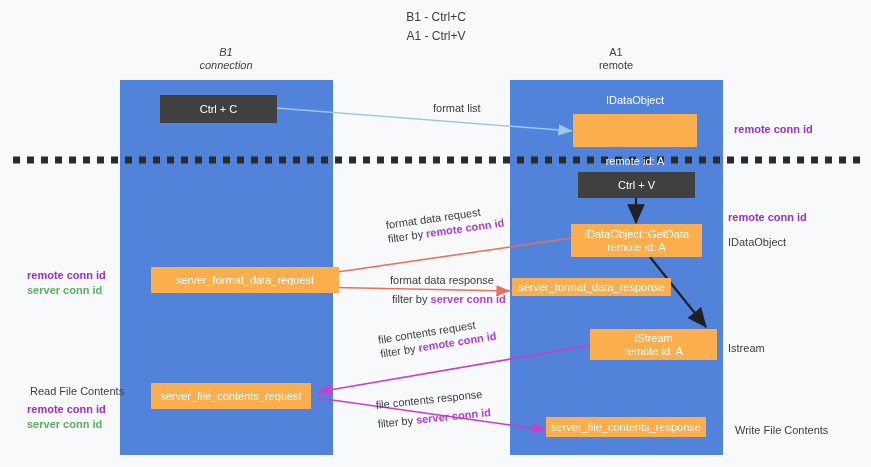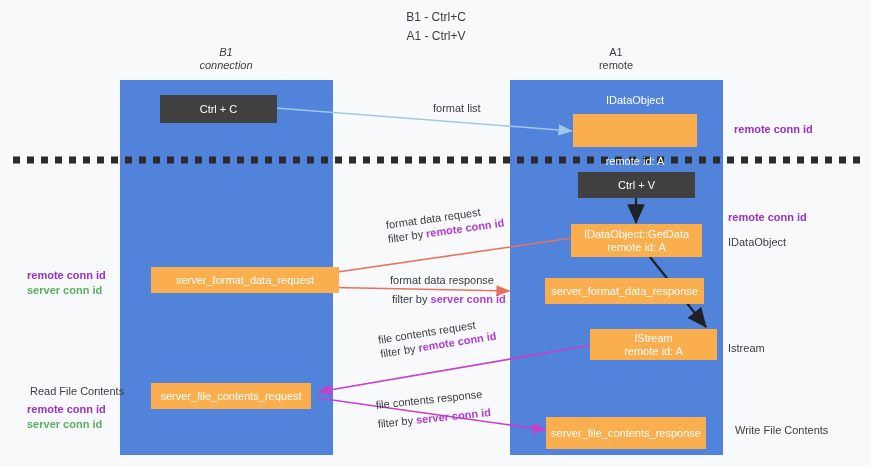--- a/index.html
+++ b/index.html
@@ -123,34 +123,34 @@
 
   <div class="node orange" style="left:571px;top:224px;width:131px;height:33px;">
     <div>IDataObject::GetData</div>
     <div class="l2">remote id: A</div>
   </div>
 
   <div class="node orange" style="left:151px;top:267px;width:188px;height:26px;">
     <div>server_format_data_request</div>
   </div>
 
-  <div class="node orange" style="left:512px;top:278px;width:159px;height:26px;margin-left:33px;">
+  <div class="node orange" style="left:512px;top:278px;width:159px;height:18px;">
     <div>server_format_data_response</div>
   </div>
 
   <div class="node orange" style="left:590px;top:329px;width:127px;height:31px;">
     <div>IStream</div>
     <div class="l2">remote id: A</div>
   </div>
 
   <div class="node orange" style="left:151px;top:383px;width:160px;height:26px;">
     <div>server_file_contents_request</div>
   </div>
 
-  <div class="node orange" style="left:546px;top:417px;width:160px;height:32px;">
+  <div class="node orange" style="left:546px;top:417px;width:160px;height:20px;">
     <div>server_file_contents_response</div>
   </div>
 
   <div class="albl" style="left:398px;top:101px;margin-left:35px;">
     <span class="plain">format list</span>
   </div>
 
   <div class="albl" style="left:385px;top:218px;transform:rotate(-8deg);transform-origin:left top;">
     <div>format data request</div>
     <div>

